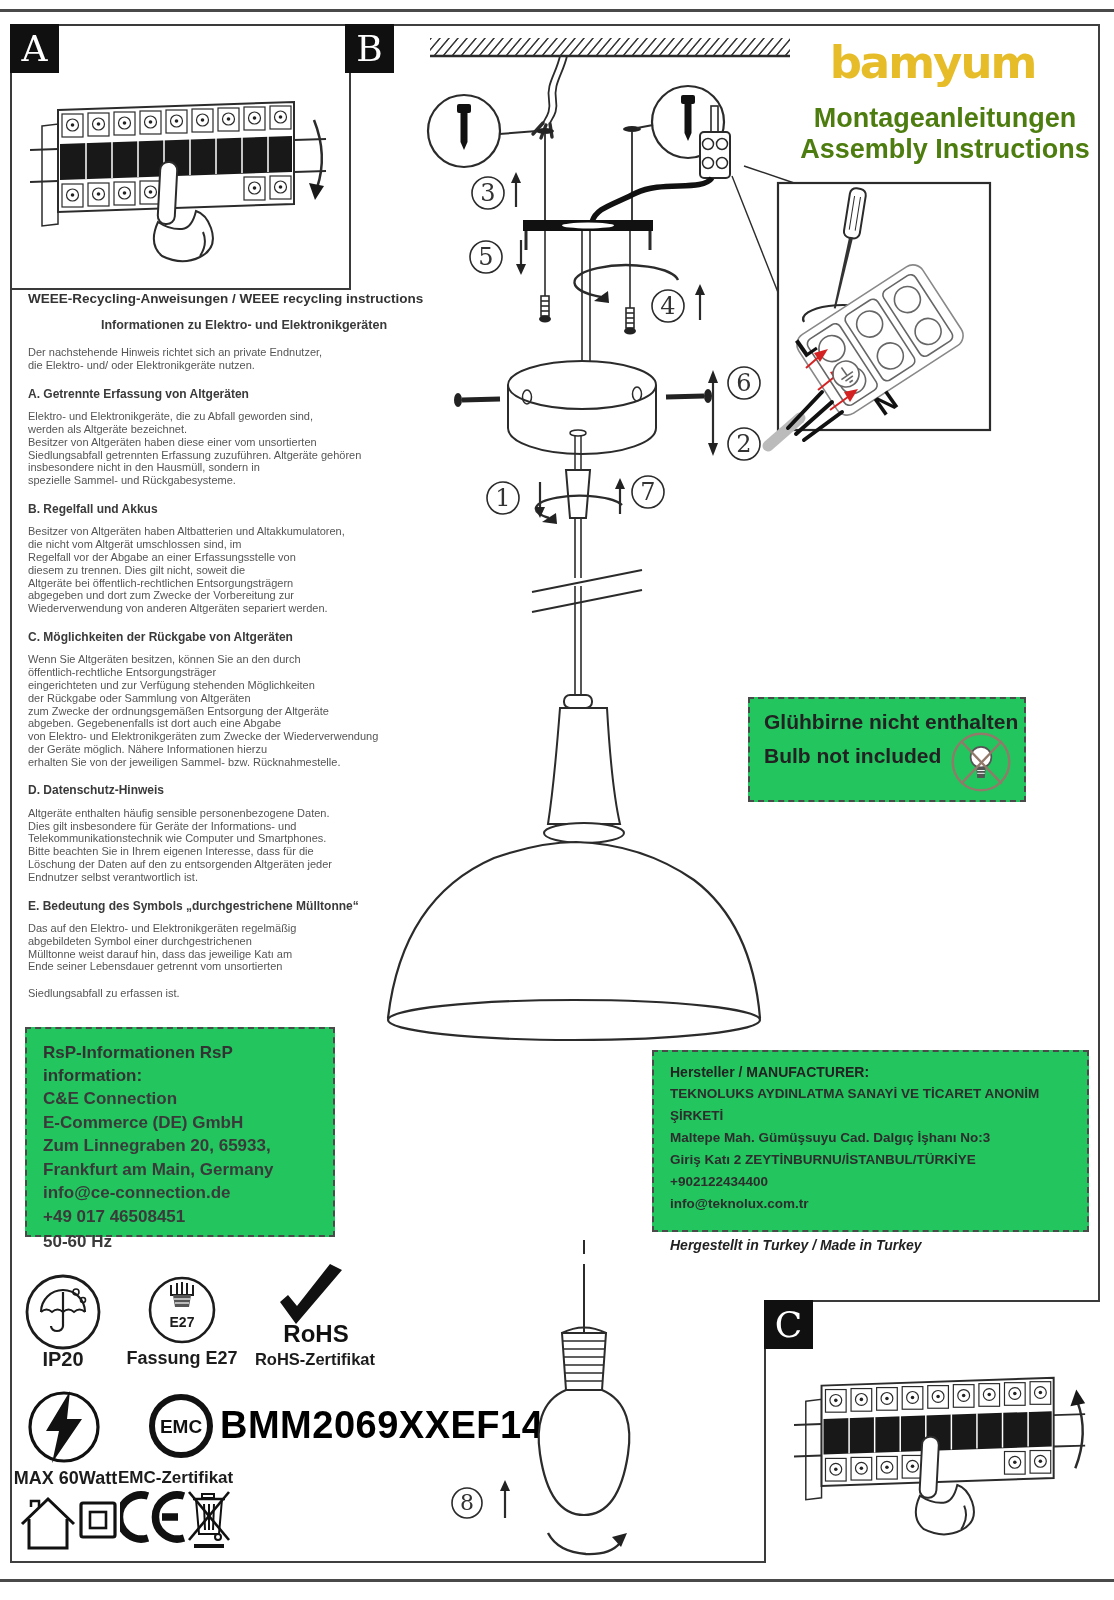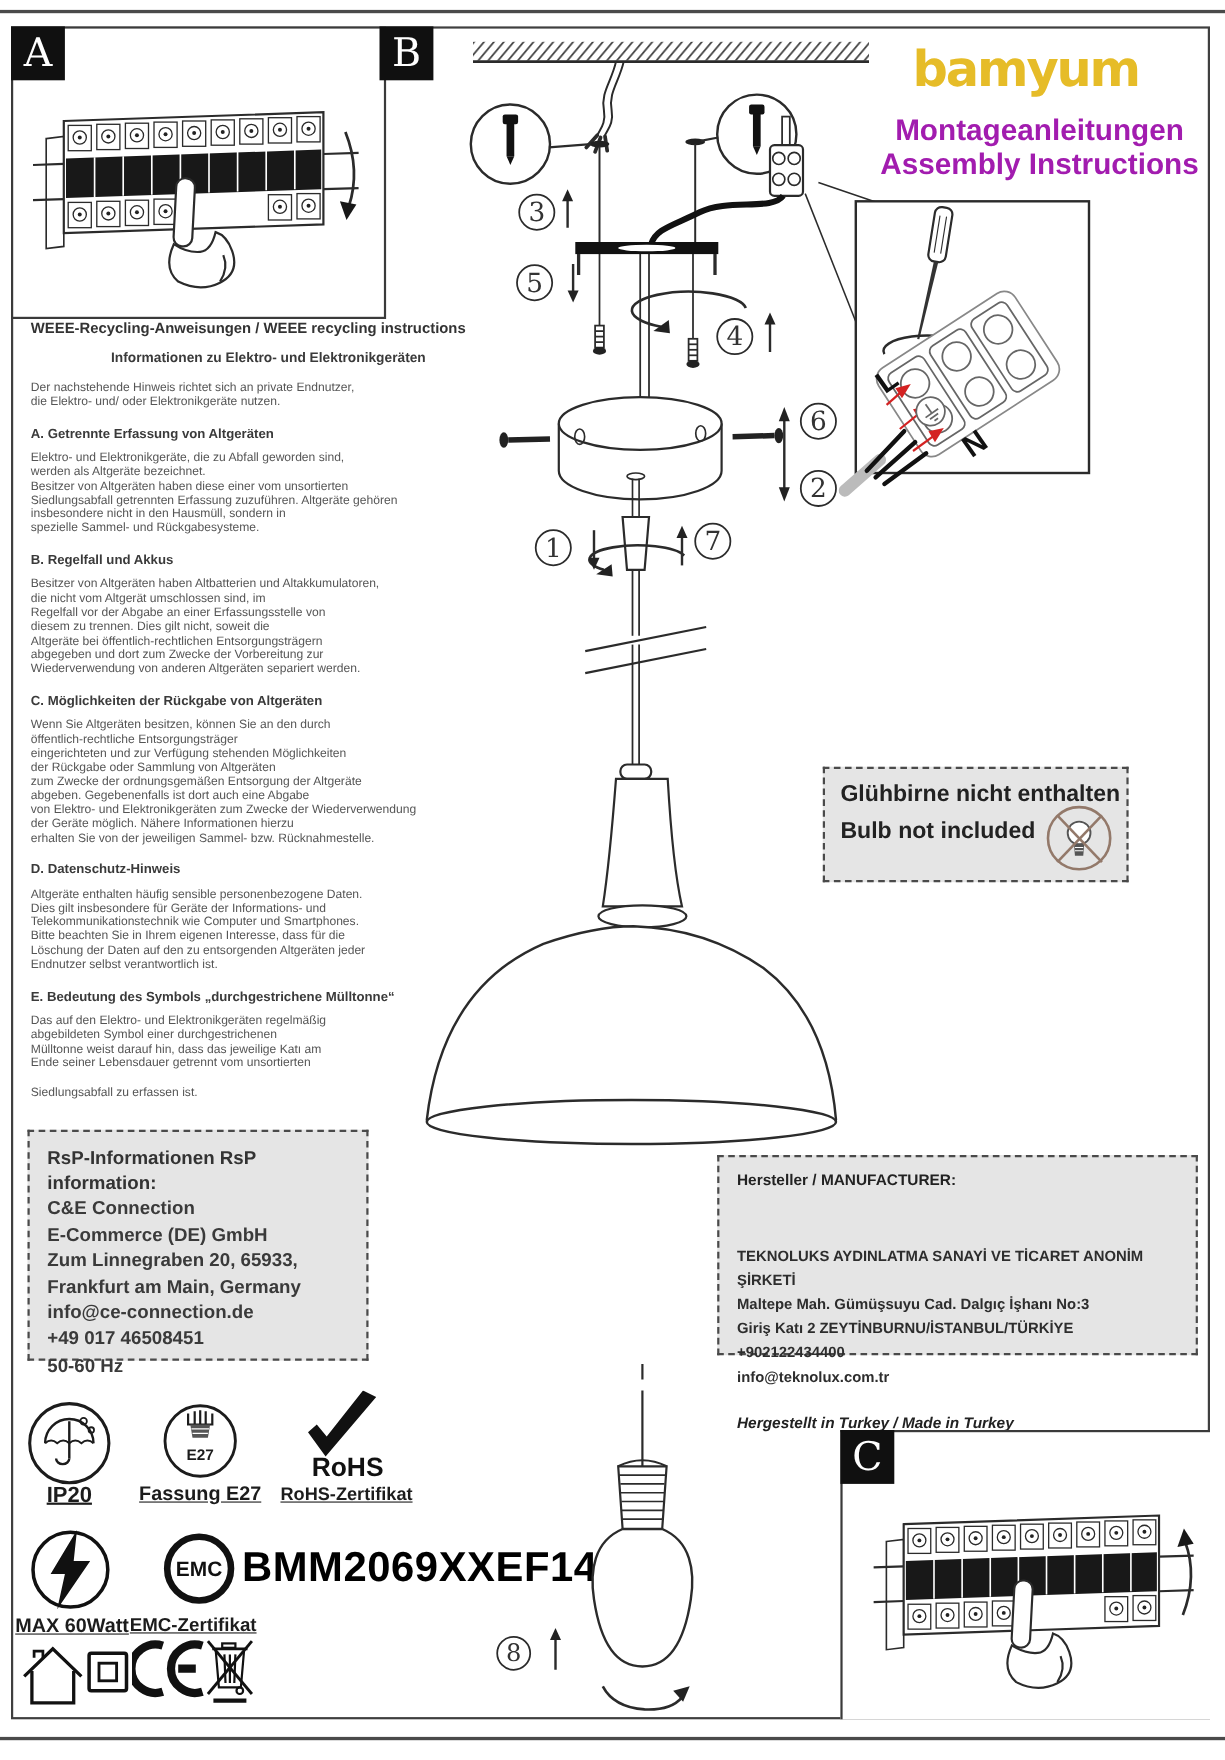--- a/index.html
+++ b/index.html
@@ -5,33 +5,33 @@
   html,body{margin:0;padding:0;background:#fff;}
   #page{position:relative;width:1114px;height:1600px;background:#fff;overflow:hidden;
         font-family:"Liberation Sans",sans-serif;color:#333;}
   .abs{position:absolute;}
   .rule{background:#4a4a4a;}
   .frame{border:2px solid #3f3f3f;}
   .panel{border:2px solid #3a3a3a;background:#fff;}
   .plabel{width:49px;height:49px;background:#101010;color:#fff;display:flex;align-items:center;
           justify-content:center;font:400 36px "DejaVu Serif",serif;}
   .logo{font:700 45px "DejaVu Sans",sans-serif;color:#e6bc28;letter-spacing:-2px;text-align:center;}
-  .subtitle{font:700 27px/1.15 "Liberation Sans",sans-serif;color:#a21caf;text-align:center;}
+  .subtitle{font:700 27px/1.15 "Liberation Sans",sans-serif;color:#4d7c0f;text-align:center;}
   .weee{width:432px;}
   .w-t{font:700 13.5px/1.2 "Liberation Sans",sans-serif;color:#333;margin:0 0 11px 0;}
   .w-s{font:700 12.5px/1.2 "Liberation Sans",sans-serif;color:#3a3a3a;margin:0 0 13px 0;text-align:center;}
   .w-h{font:700 12px/1.2 "Liberation Sans",sans-serif;color:#3a3a3a;margin:15px 0 9px 0;}
   .w-b{font:400 11px/12.8px "Liberation Sans",sans-serif;color:#555;white-space:pre-line;margin:0;}
-  .dash{border:2px dashed #4a4a4a;background:#e5e5e5;}
+  .dash{border:2px dashed #4a4a4a;background:#22c55e;}
   .bulb-note{font:600 21px/34px "Liberation Sans",sans-serif;color:#222;white-space:pre-line;}
   .rsp-t{font:700 17px/23px "Liberation Sans",sans-serif;color:#333;}
   .rsp-b{font:600 17px/23.5px "Liberation Sans",sans-serif;color:#3a3a3a;white-space:pre-line;}
   .mfr-t{font:700 14px/1.5 "Liberation Sans",sans-serif;color:#222;}
-  .mfr-b{font:600 13.5px/22px "Liberation Sans",sans-serif;color:#2d2d2d;white-space:pre-line;margin-top:48px;}
-  .badge-label{font:700 18px "Liberation Sans",sans-serif;color:#1c1c1c;text-align:center;text-decoration:underline;}
+  .mfr-b{font:600 13.5px/22px "Liberation Sans",sans-serif;color:#2d2d2d;white-space:pre-line;}
+  .badge-label{font:700 18px "Liberation Sans",sans-serif;color:#1c1c1c;text-align:center;}
   .code{font:700 38px "Liberation Sans",sans-serif;color:#000000;letter-spacing:0.5px;}
   svg{display:block;}
   svg text{font-family:"DejaVu Serif",serif;}
   svg .lab{font-family:"Liberation Sans",sans-serif;}
 </style>
 </head>
 <body>
 
 <div id="page">
 

